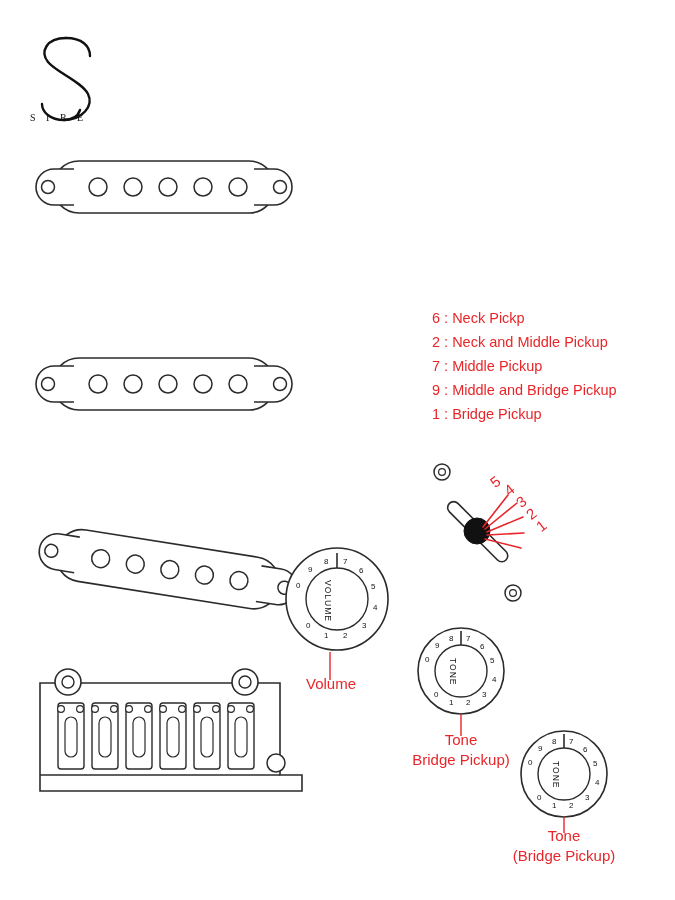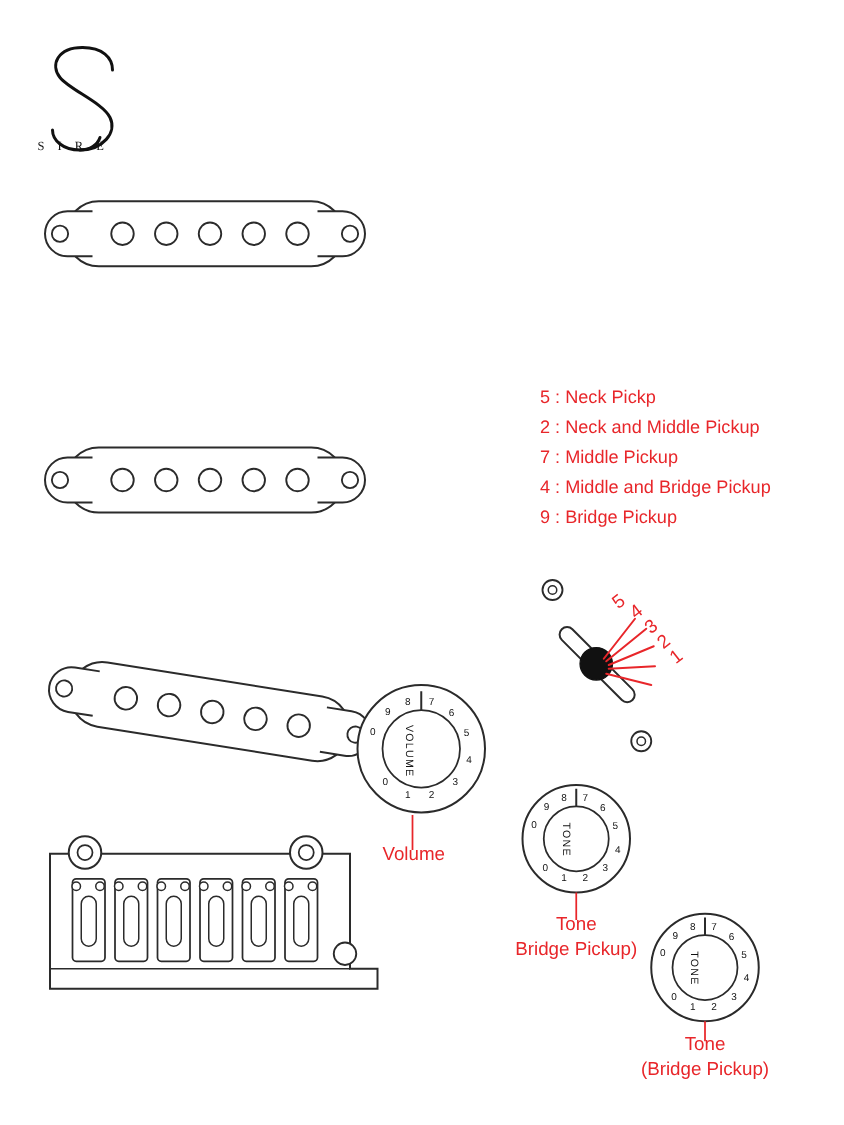--- a/index.html
+++ b/index.html
@@ -94,25 +94,25 @@
         <circle cx="77" cy="50" r="9" fill="#fff" stroke="#2b2b2b" stroke-width="1.5"></circle>
         <circle cx="112" cy="50" r="9" fill="#fff" stroke="#2b2b2b" stroke-width="1.5"></circle>
         <circle cx="147" cy="50" r="9" fill="#fff" stroke="#2b2b2b" stroke-width="1.5"></circle>
         <circle cx="182" cy="50" r="9" fill="#fff" stroke="#2b2b2b" stroke-width="1.5"></circle>
         <circle cx="217" cy="50" r="9" fill="#fff" stroke="#2b2b2b" stroke-width="1.5"></circle>
       </g>
     </svg>
   </div>
 
   <div class="legend">
-    <div>5 : Neck Pickp</div>
+    <div>6 : Neck Pickp</div>
     <div>2 : Neck and Middle Pickup</div>
     <div>7 : Middle Pickup</div>
-    <div>4 : Middle and Bridge Pickup</div>
-    <div>9 : Bridge Pickup</div>
+    <div>9 : Middle and Bridge Pickup</div>
+    <div>1 : Bridge Pickup</div>
   </div>
 
   <div class="switch">
     <svg width="160" height="160" viewBox="0 0 160 160">
 
       <circle cx="22" cy="17" r="8" fill="#fff" stroke="#2b2b2b" stroke-width="1.5"></circle>
       <circle cx="22" cy="17" r="3.4" fill="#fff" stroke="#2b2b2b" stroke-width="1.2"></circle>
       <circle cx="93" cy="138" r="8" fill="#fff" stroke="#2b2b2b" stroke-width="1.5"></circle>
       <circle cx="93" cy="138" r="3.4" fill="#fff" stroke="#2b2b2b" stroke-width="1.2"></circle>
 

